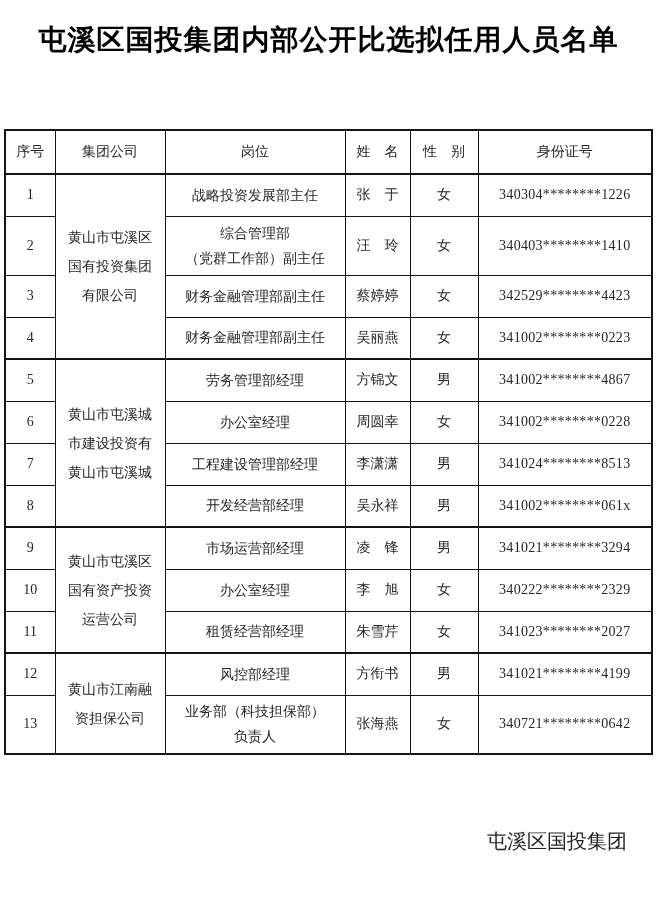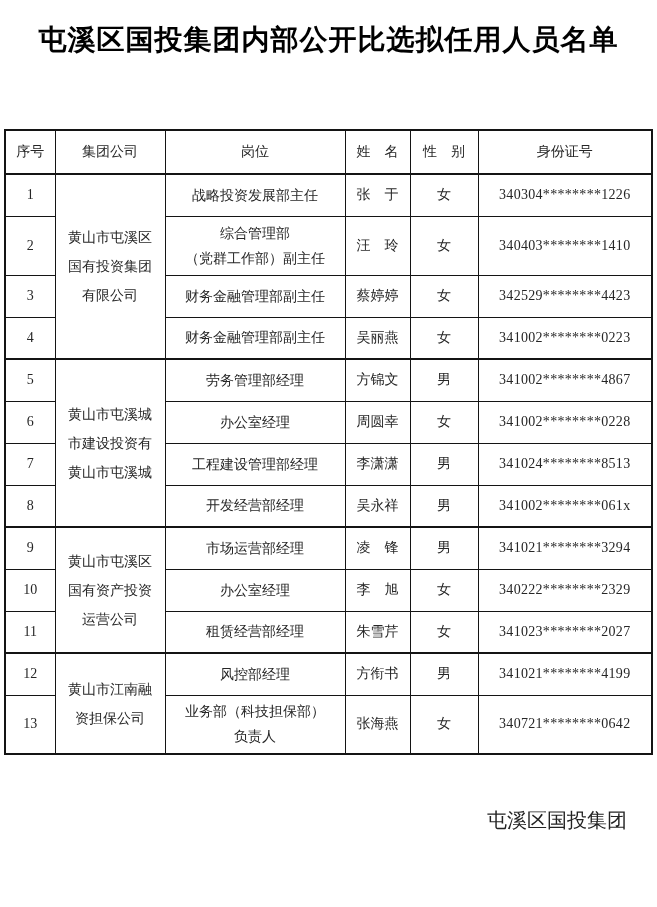--- a/index.html
+++ b/index.html
@@ -49,21 +49,21 @@
   }
   table.roster thead tr { height: 44px; }
   table.roster tbody tr { height: 42px; }
   table.roster tbody tr.tall { height: 59px; }
   table.roster tbody tr.group-start td { border-top: 2px solid #141414; }
   td.company .cline { line-height: 29px; }
   td .pline { line-height: 25px; }
   td.idnum { letter-spacing: 0.3px; }
   .footer {
     position: absolute;
-    top: 800px;
+    top: 821px;
     right: 30px;
     text-align: center;
     font-size: 20px;
     color: #222222;
   }
   .footer .fline { line-height: 40px; white-space: nowrap; }
 </style>
 </head>
 <body>
 

